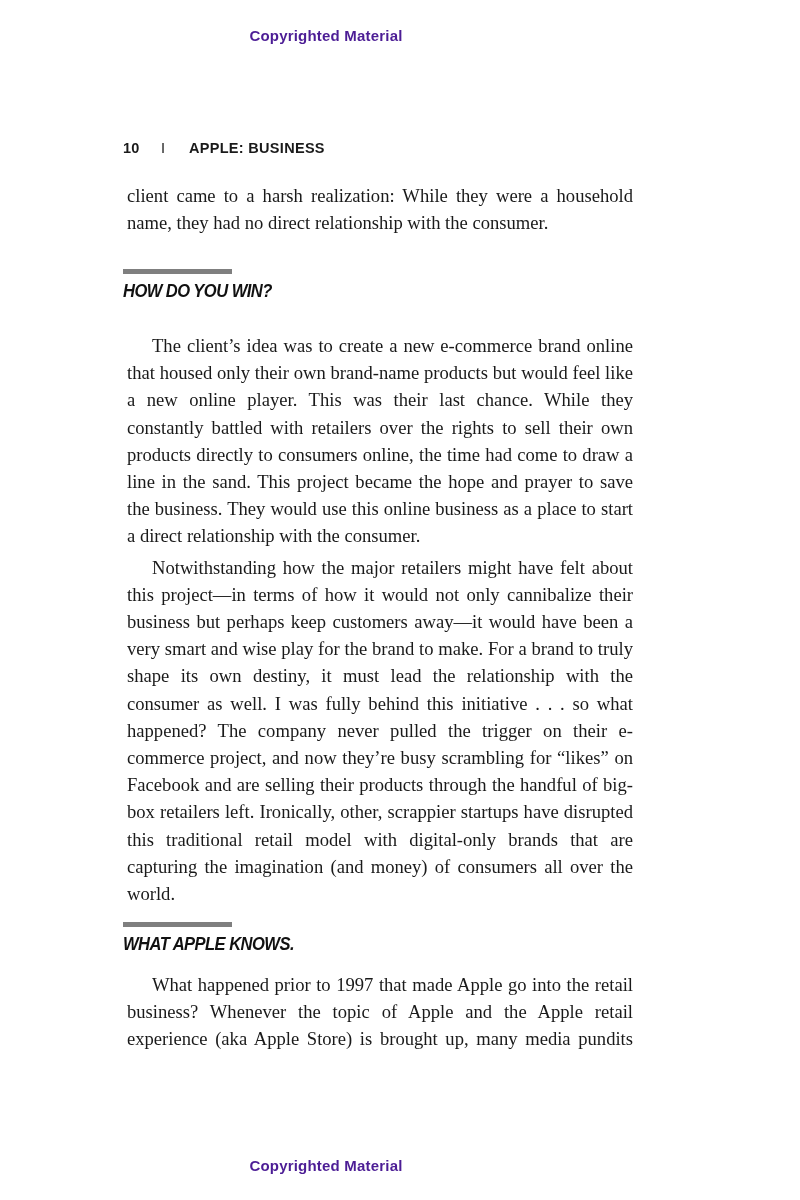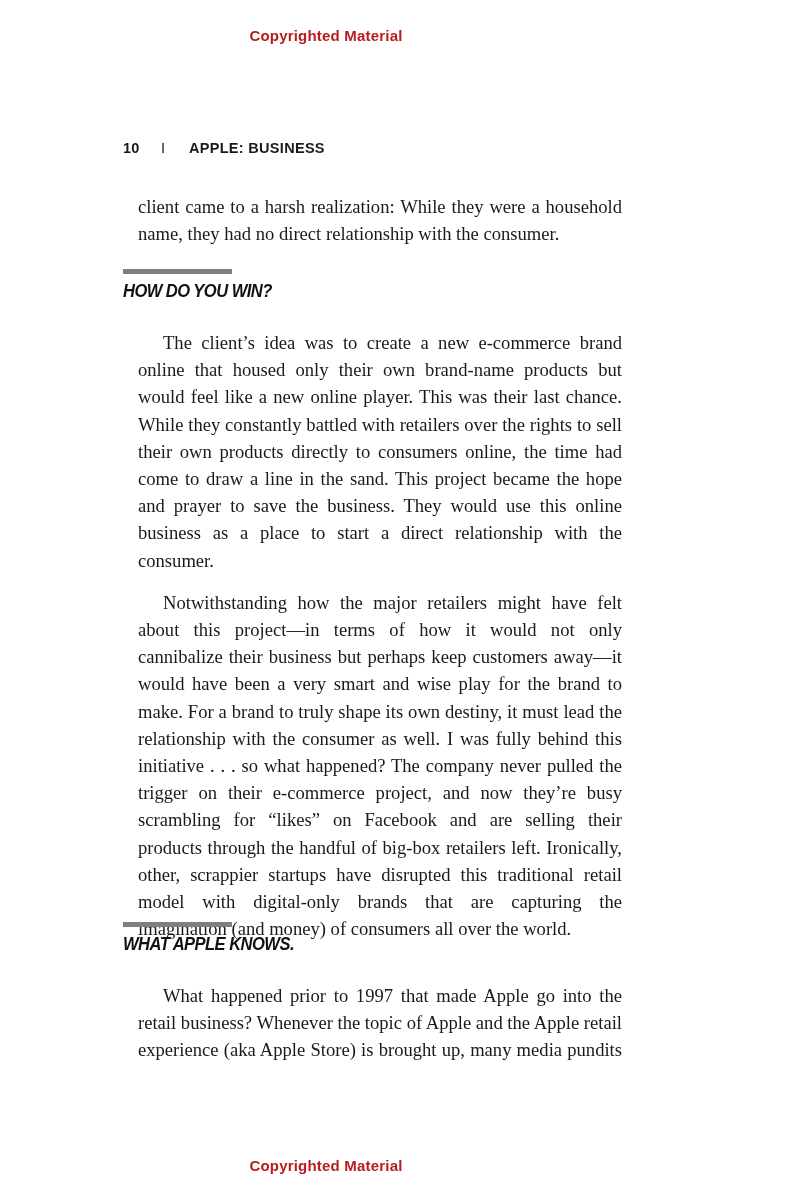--- a/index.html
+++ b/index.html
@@ -14,21 +14,21 @@
       overflow: hidden;
     }
     .watermark {
       position: absolute;
       left: 0;
       width: 652px;
       text-align: center;
       font-family: "Liberation Sans", sans-serif;
       font-weight: bold;
       font-size: 15px;
-      color: #b91c1c;
+      color: #4c1d95;
       letter-spacing: 0.2px;
     }
     .wm-top { top: 27px; }
     .wm-bottom { top: 1157px; }
 
     .running-head {
       position: absolute;
       top: 140px;
       left: 123px;
       font-family: "Liberation Sans", sans-serif;
@@ -45,21 +45,21 @@
     .text-block {
       position: absolute;
       left: 123px;
       width: 514px;
       font-family: "Liberation Serif", serif;
       font-size: 18.6px;
       line-height: 27.2px;
       color: #1a1a1a;
     }
     .text-block p {
-      margin: 15px;
+      margin: 4px;
       text-align: justify;
     }
     .text-block p.indent { text-indent: 25px; }
 
     .rule-bar {
       position: absolute;
       left: 123px;
       width: 109px;
       height: 5px;
       background: #7f7f7f;
@@ -89,21 +89,21 @@
   <span class="title">APPLE: BUSINESS</span>
 </div>
 
 <div class="text-block" style="top:178px;">
   <p style="text-align:justify;">client came to a harsh realization: While they were a household name, they had no direct relationship with the consumer.</p>
 </div>
 
 <div class="rule-bar" style="top:269px;"></div>
 <h2 class="section-heading" style="top:281px;">HOW DO YOU WIN?</h2>
 
-<div class="text-block" style="top:314px;">
+<div class="text-block" style="top:328px;">
   <p class="indent">The client’s idea was to create a new e-commerce brand online that housed only their own brand-name products but would feel like a new online player. This was their last chance. While they constantly battled with retailers over the rights to sell their own products directly to consumers online, the time had come to draw a line in the sand. This project became the hope and prayer to save the business. They would use this online business as a place to start a direct relationship with the consumer.</p>
   <p class="indent">Notwithstanding how the major retailers might have felt about this project—in terms of how it would not only cannibalize their business but perhaps keep customers away—it would have been a very smart and wise play for the brand to make. For a brand to truly shape its own destiny, it must lead the relationship with the consumer as well. I was fully behind this initiative . . . so what happened? The company never pulled the trigger on their e-commerce project, and now they’re busy scrambling for “likes” on Facebook and are selling their products through the handful of big-box retailers left. Ironically, other, scrappier startups have disrupted this traditional retail model with digital-only brands that are capturing the imagination (and money) of consumers all over the world.</p>
 </div>
 
 <div class="rule-bar" style="top:922px;"></div>
 <h2 class="section-heading" style="top:934px;">WHAT APPLE KNOWS.</h2>
 
 <div class="text-block" style="top:967px;">
   <p class="indent" style="text-align-last:justify;">What happened prior to 1997 that made Apple go into the retail business? Whenever the topic of Apple and the Apple retail experience (aka Apple Store) is brought up, many media pundits</p>
 </div>

